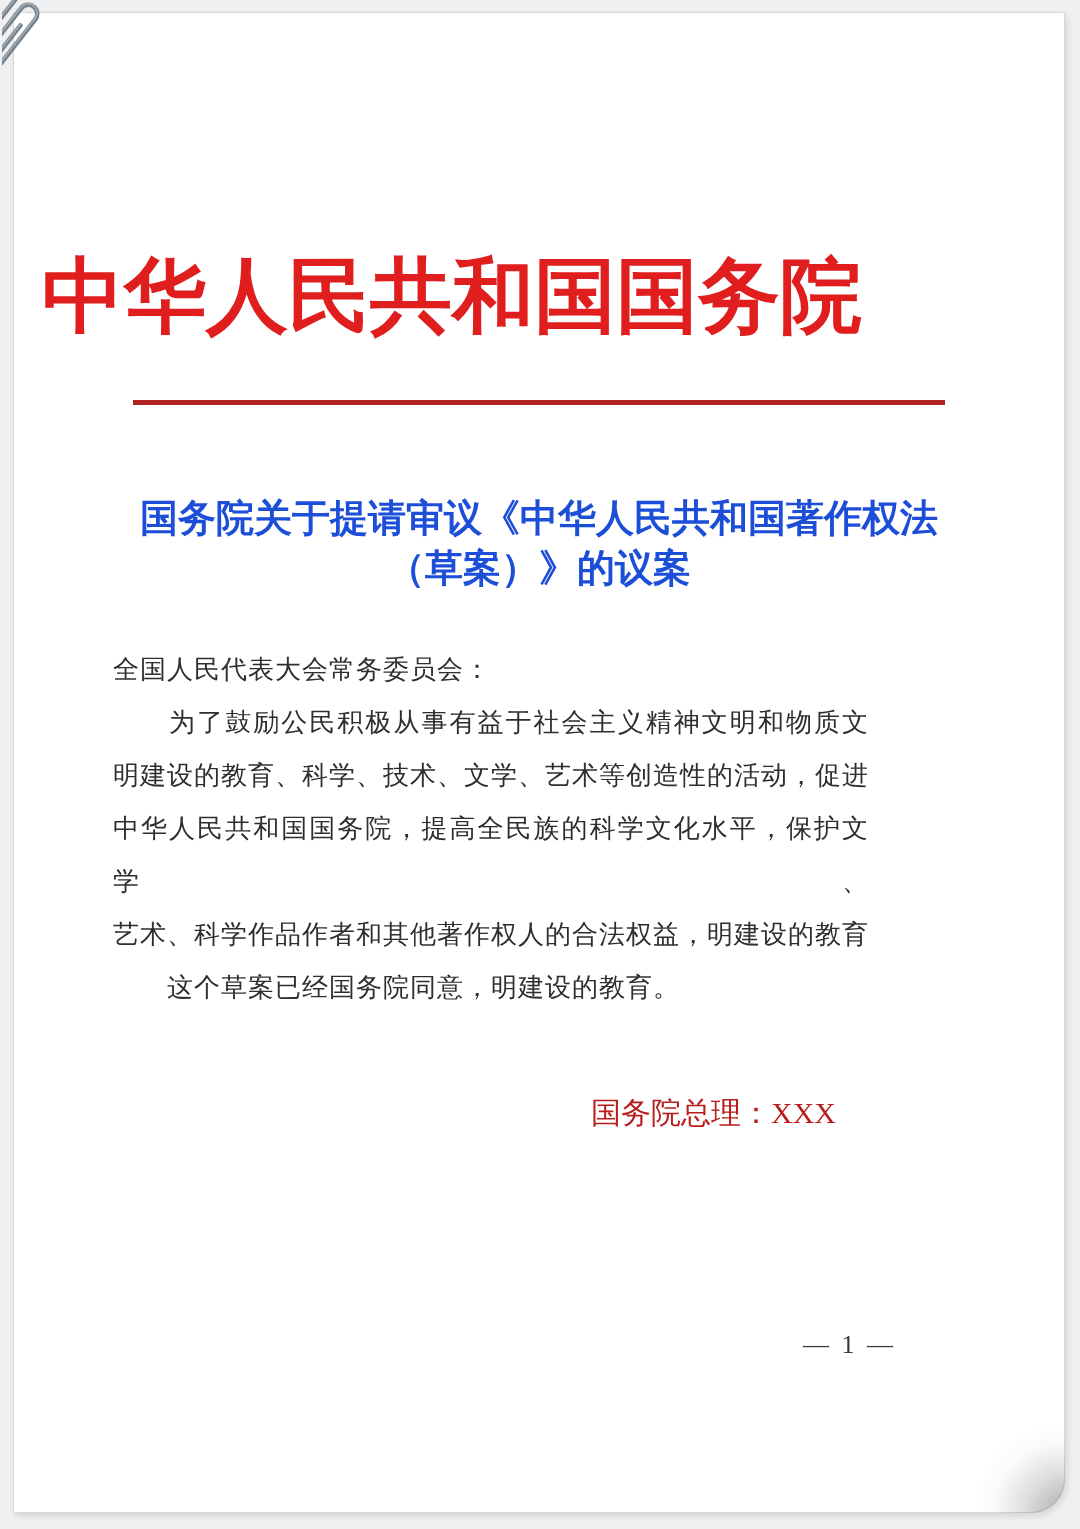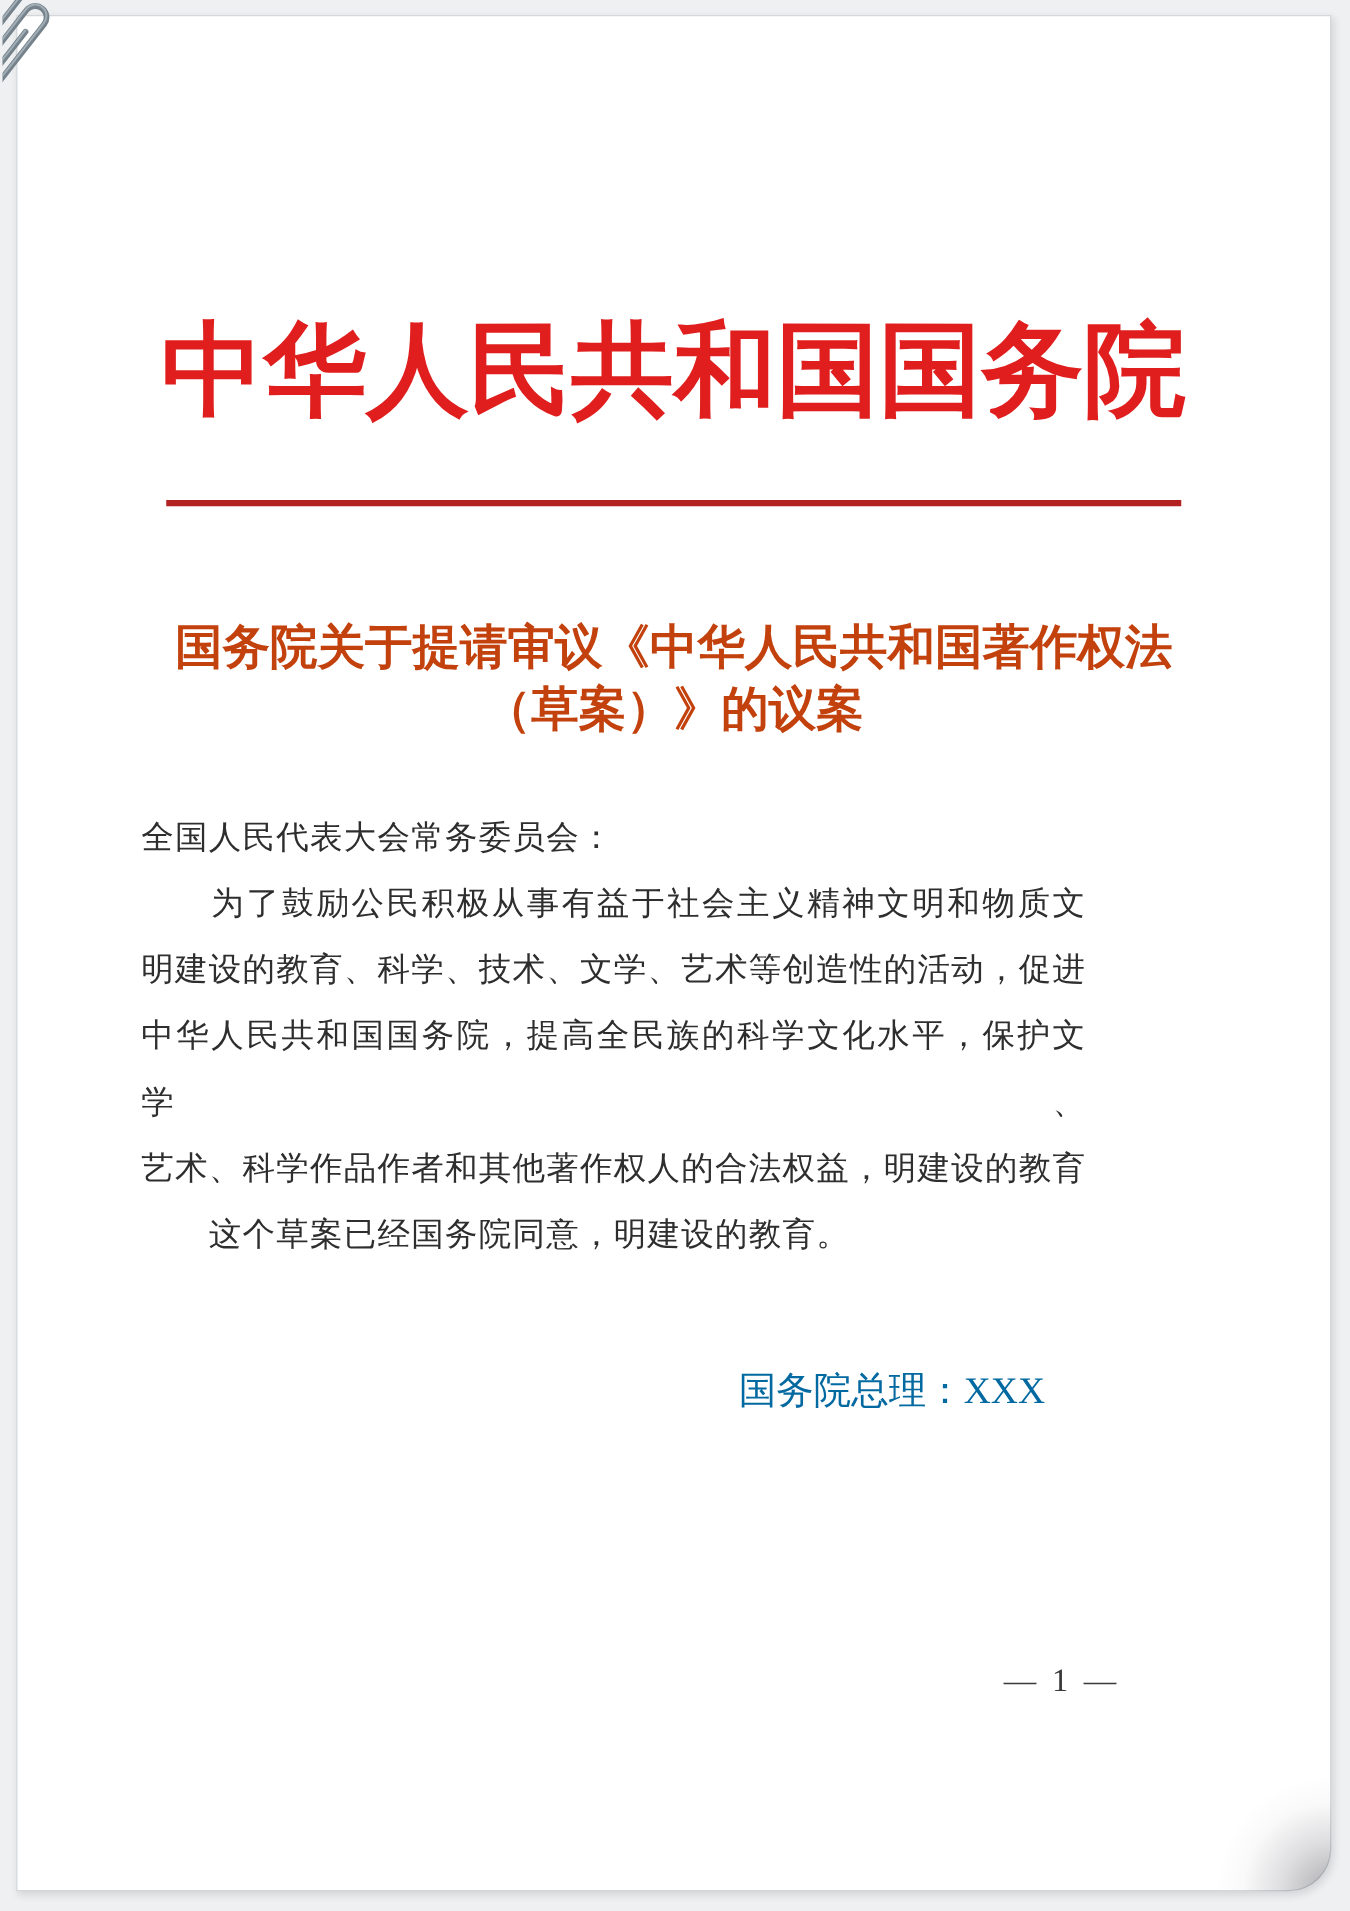--- a/index.html
+++ b/index.html
@@ -31,39 +31,40 @@
       rgba(140,140,148,0.28) 30%,
       rgba(200,200,206,0.10) 52%,
       rgba(255,255,255,0) 68%);
     pointer-events:none;
   }
   .paperclip{
     position:absolute;left:2px;top:-14px;width:130px;height:130px;z-index:5;
   }
   .letterhead-title{
     padding-top:236px;
-    text-align:center;
+    text-align:left;
     font-size:82px;
     font-weight:700;
     line-height:1.18;
     letter-spacing:0px;
     color:var(--title-red);
     white-space:nowrap;
+    padding-left:28px;
   }
   .red-rule{
     width:812px;height:5px;margin:54px auto 0;
     background:var(--rule-red);
   }
   .doc-heading{
     margin-top:88px;
     text-align:center;
     font-weight:700;
     font-size:38px;
     line-height:50px;
-    color:#c2410c;
+    color:#1d4ed8;
   }
   .doc-body{
     margin:50px 0 0 99px;
     width:756px;
     font-size:26px;
     line-height:53px;
     color:var(--text);
     letter-spacing:1px;
   }
   .body-line{
@@ -73,21 +74,21 @@
   .body-line.full{
     text-align-last:justify;
     white-space:normal;
   }
   .signature-block{
     margin:70px 228px 0 auto;
     width:max-content;
     text-align:center;
     font-size:30px;
     line-height:57px;
-    color:#0369a1;
+    color:#b91c1c;
   }
   .page-number{
     position:absolute;right:168px;bottom:152px;
     font-size:26px;color:#3a3a3a;letter-spacing:3px;white-space:nowrap;
   }
 </style>
 </head>
 <body>
 
 <div class="page">

